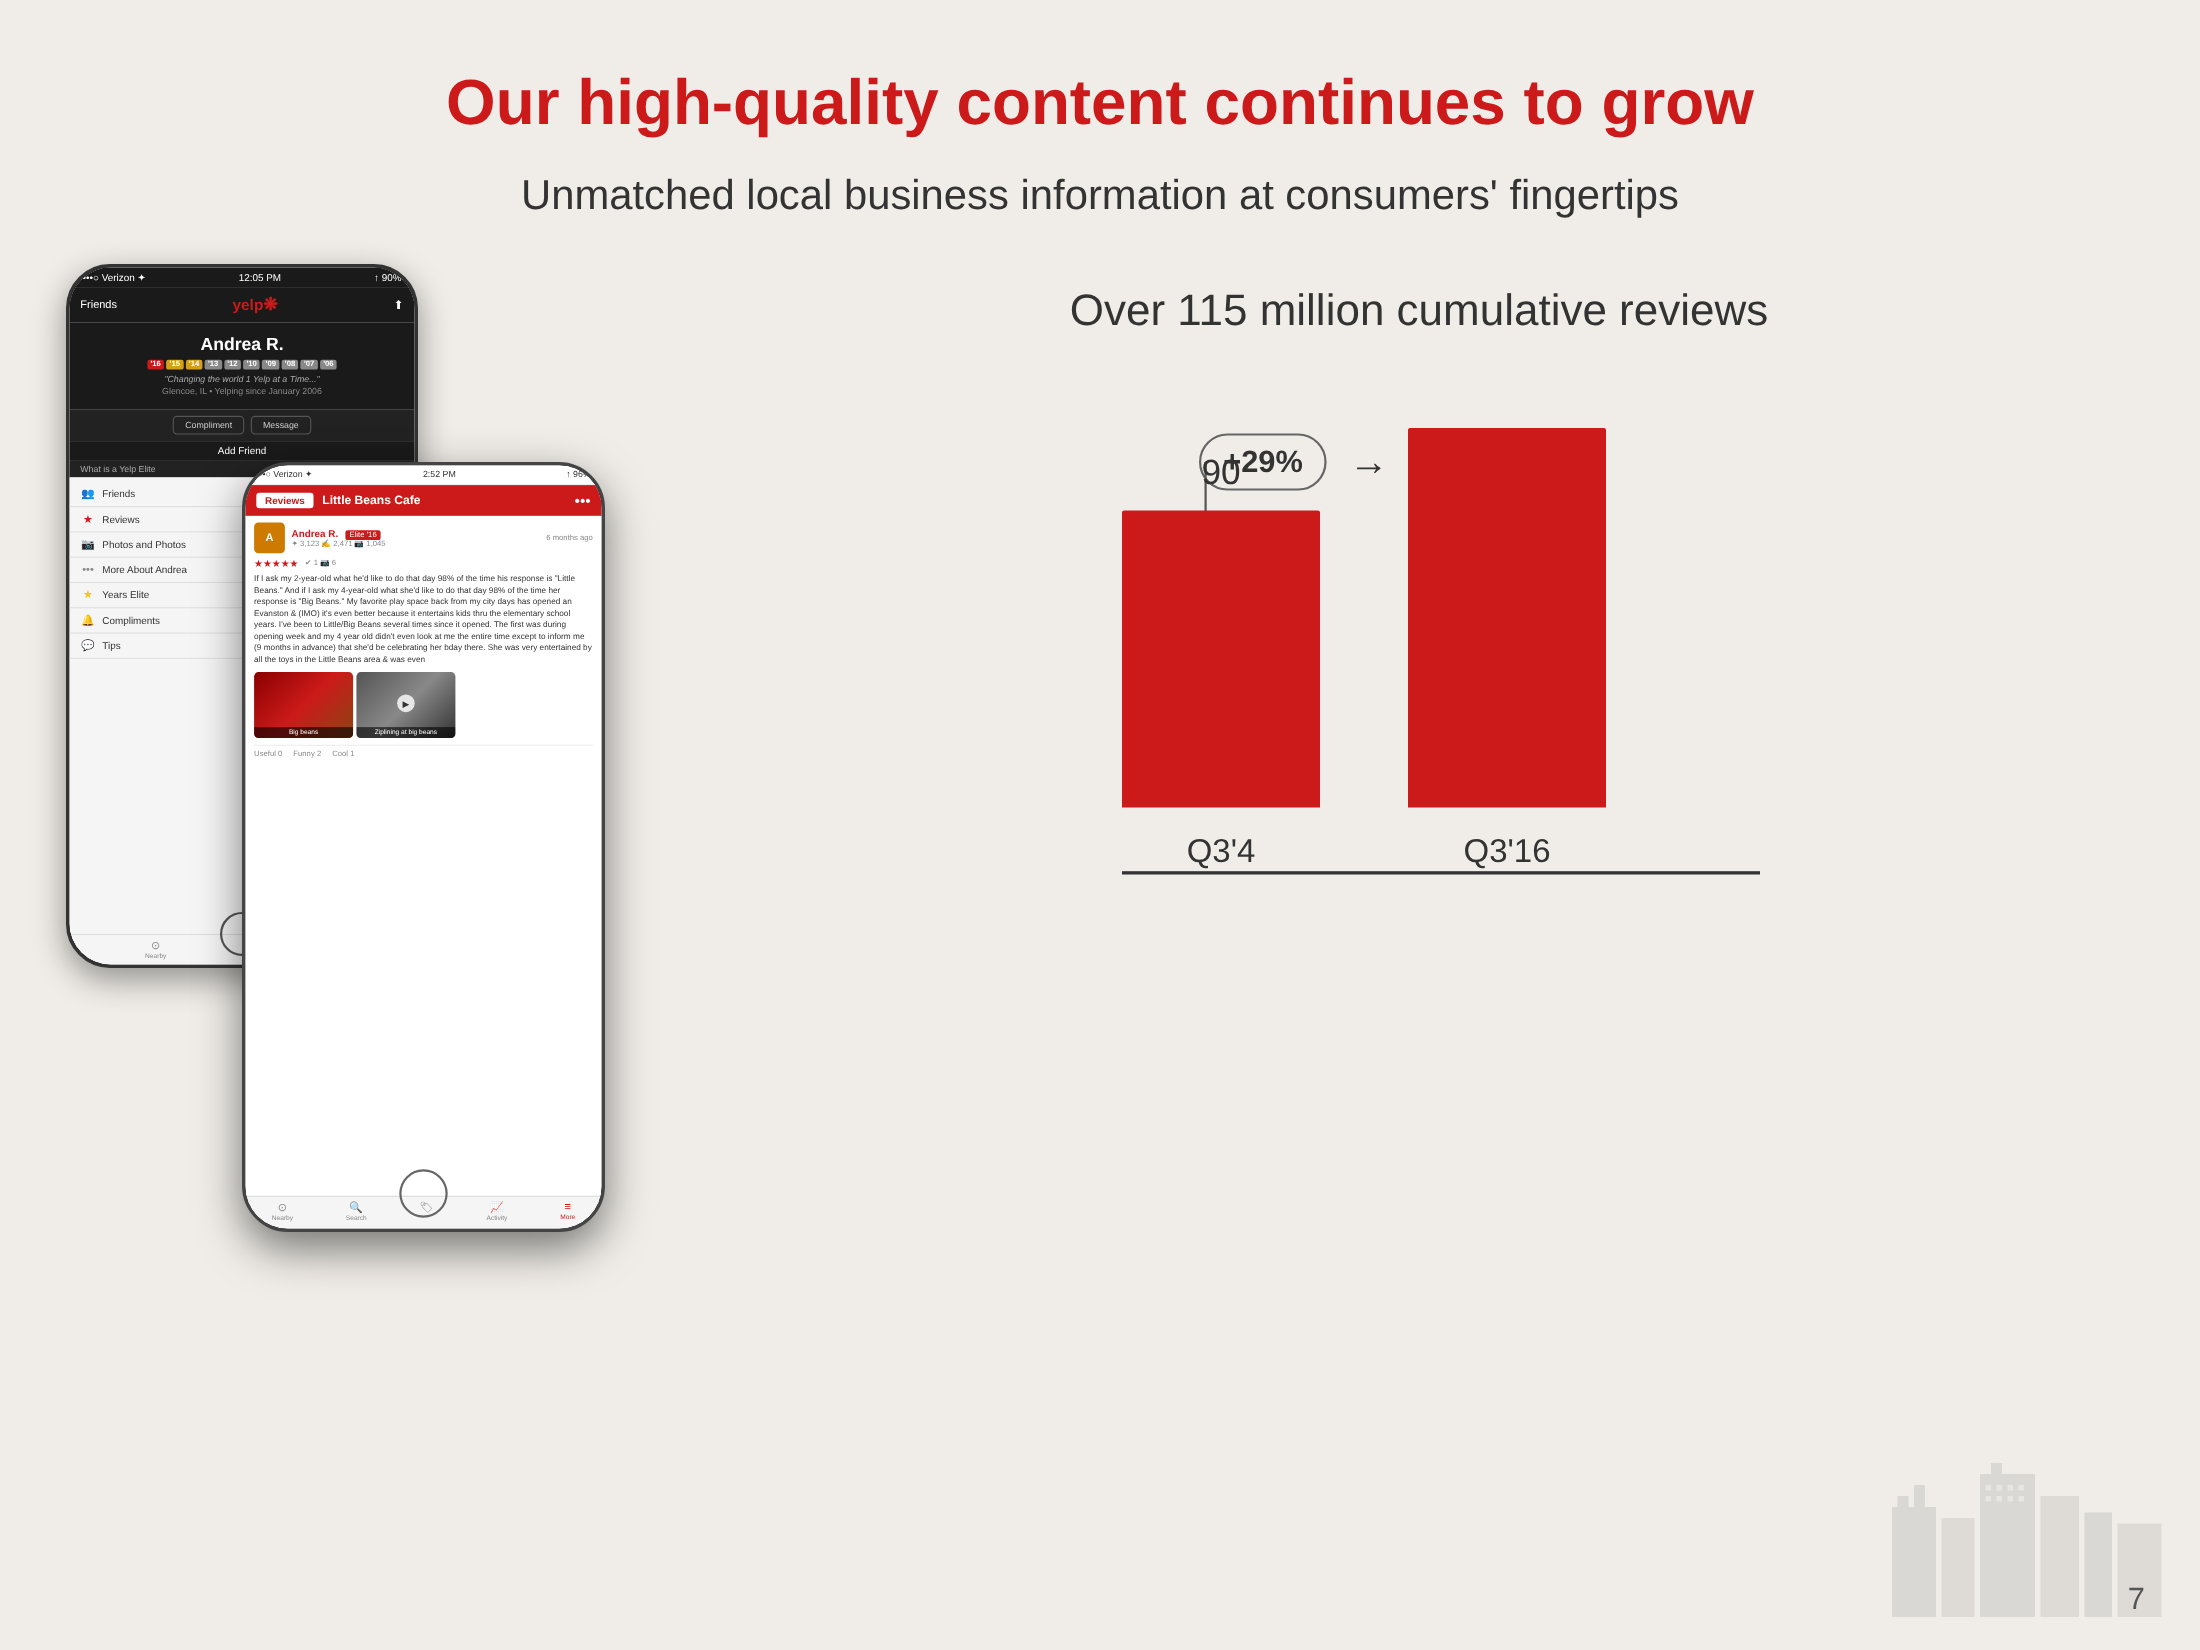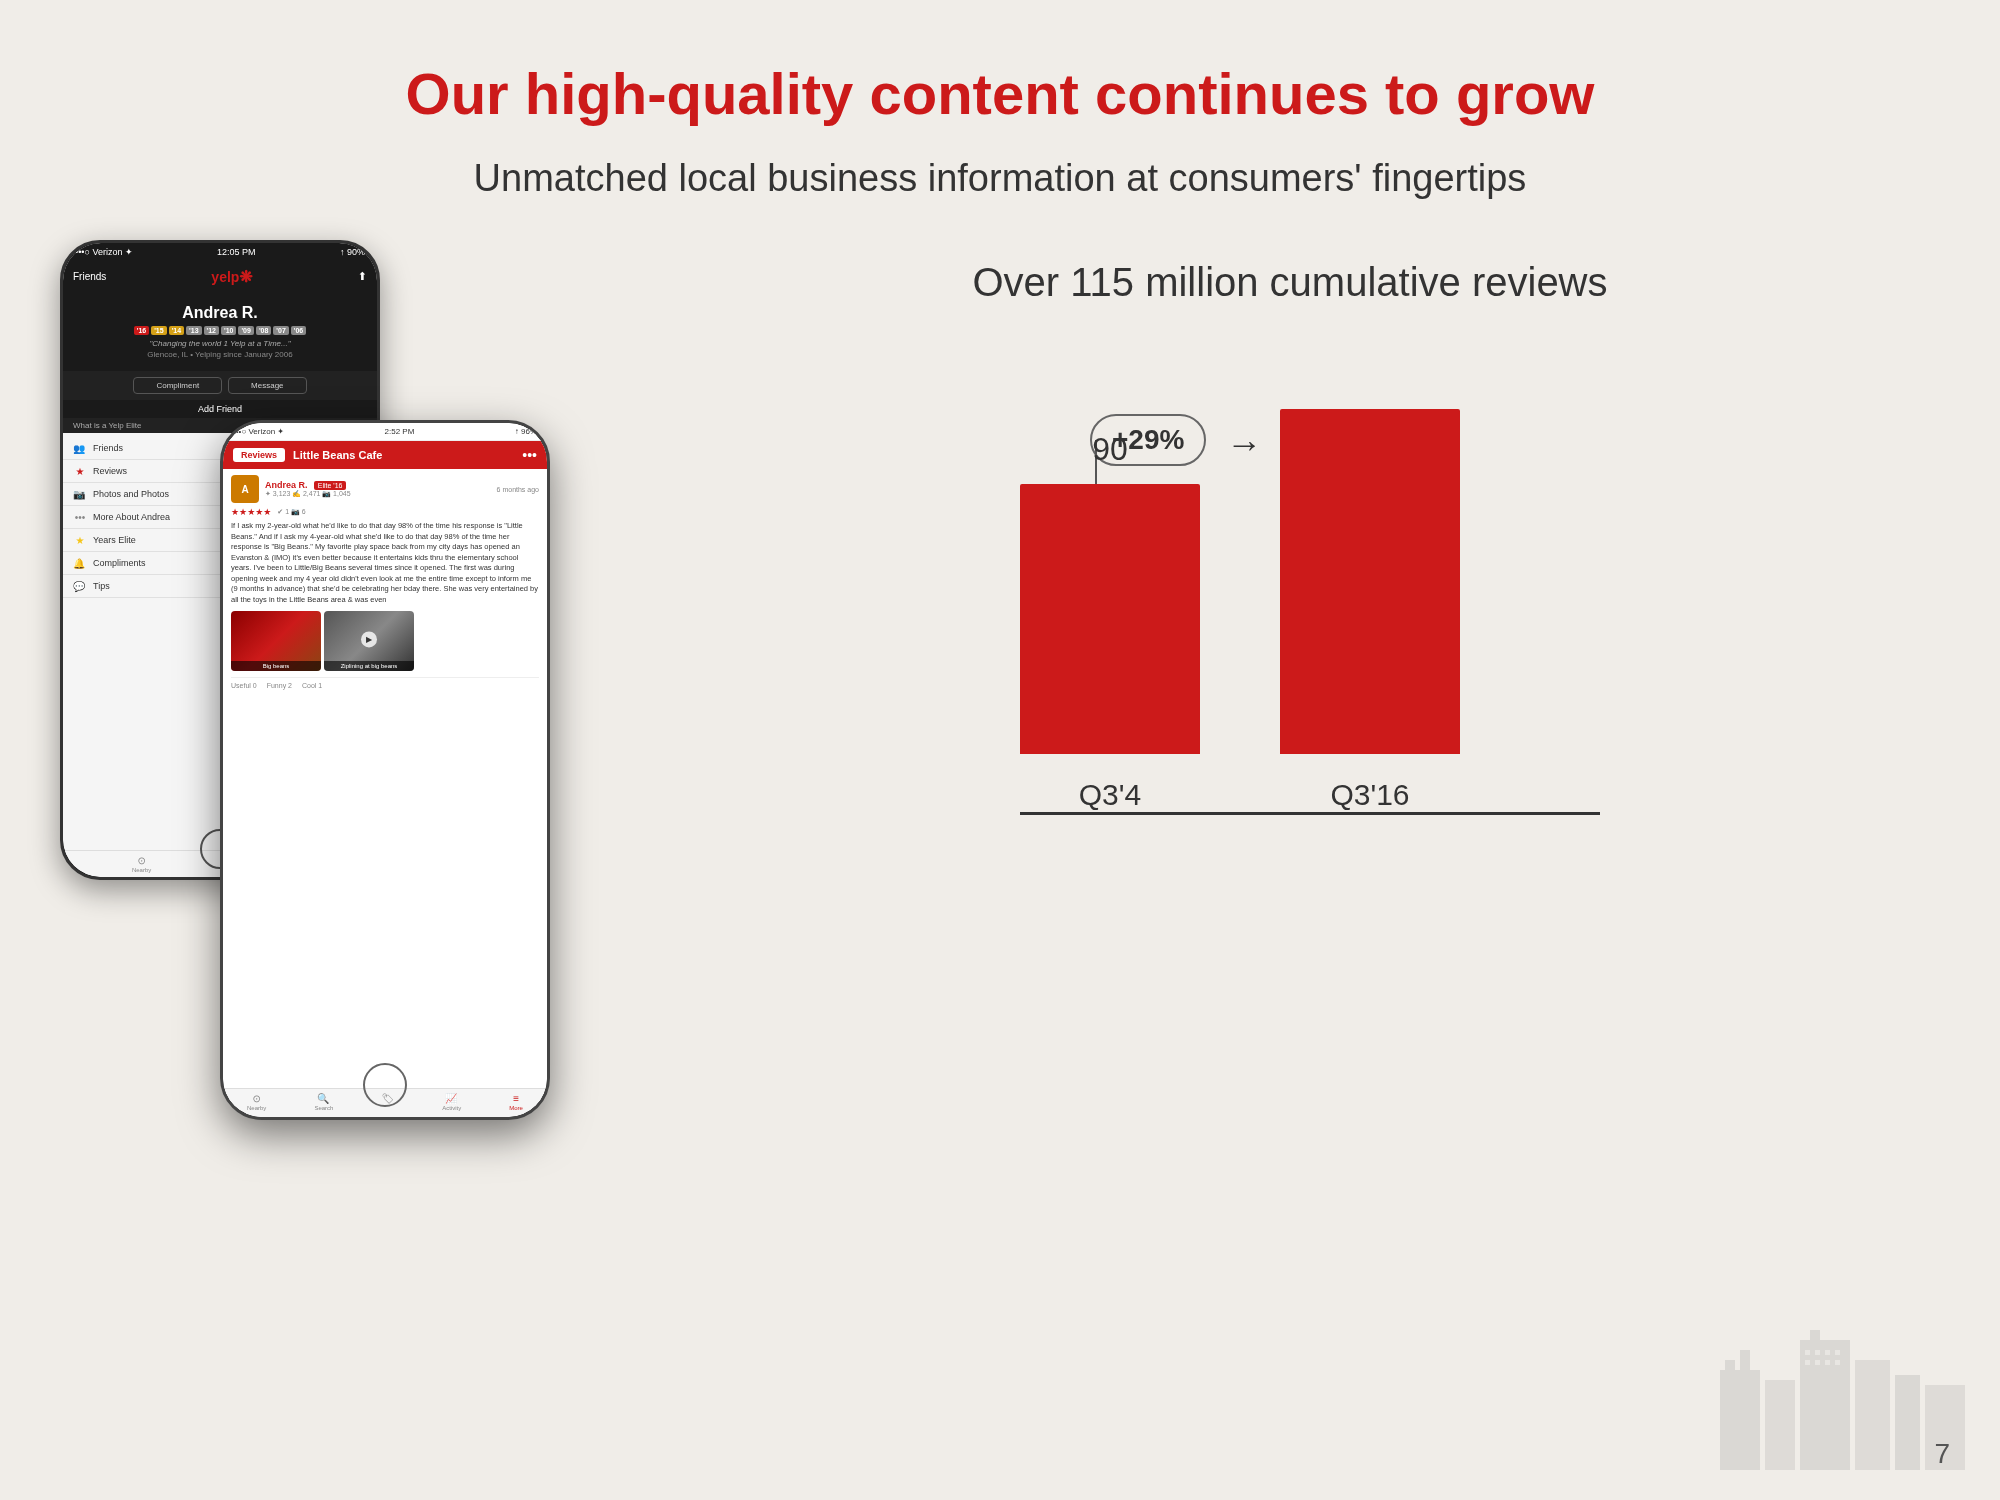--- a/index.html
+++ b/index.html
@@ -178,21 +178,21 @@
       display: flex;
       background: #222;
       padding: 6px 10px;
       gap: 6px;
       justify-content: center;
     }
 
     .action-btn {
       border: 1px solid #555;
       border-radius: 4px;
-      padding: 3px 22px;
+      padding: 3px 10px;
       color: #ccc;
       font-size: 8px;
       background: transparent;
     }
 
     .back-add-friend {
       text-align: center;
       background: #1a1a1a;
       color: #fff;
       font-size: 9px;
@@ -503,21 +503,21 @@
       display: flex;
       flex-direction: column;
       align-items: center;
       padding-top: 20px;
     }
 
     .chart-title {
       font-size: 40px;
       color: #333;
       text-align: center;
-      margin-bottom: 60px;
+      margin-bottom: 40px;
       font-weight: 400;
     }
 
     .bar-chart-container {
       position: relative;
       width: 700px;
       height: 500px;
     }
 
     .bar-chart-inner {

